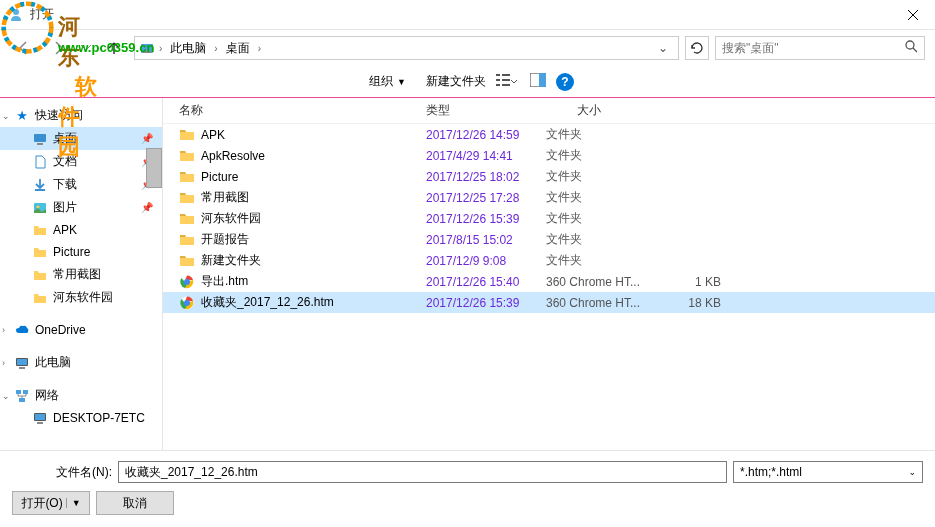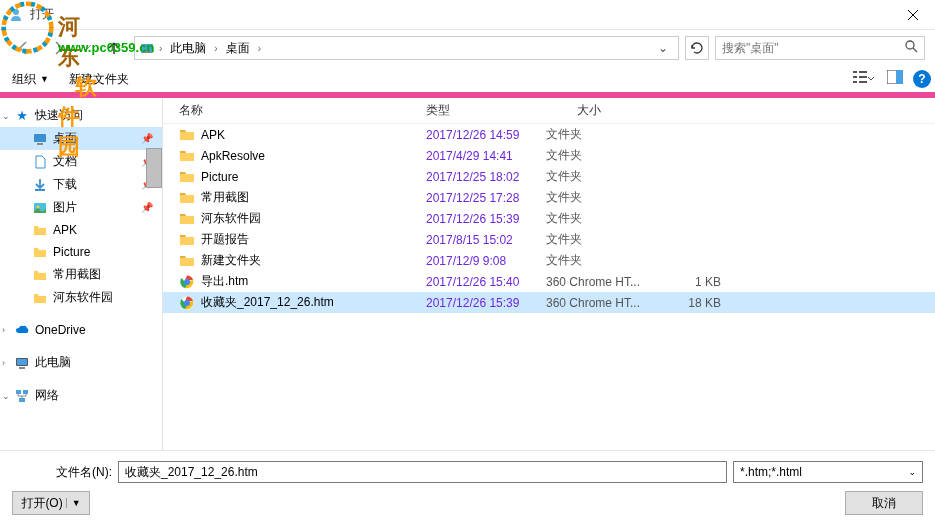--- a/index.html
+++ b/index.html
@@ -25,21 +25,21 @@
 .breadcrumb { flex: 1; height: 24px; border: 1px solid #ccc; display: flex; align-items: center; padding: 0 4px; font-size: 12px; gap: 4px; }
 .bc-item { padding: 0 4px; cursor: pointer; }
 .bc-sep { color: #666; font-size: 10px; }
 .bc-dropdown { margin-left: auto; cursor: pointer; padding: 0 6px; color: #555; }
 
 .refresh-btn { width: 24px; height: 24px; border: 1px solid #ccc; display: flex; align-items: center; justify-content: center; cursor: pointer; }
 .search-box { width: 210px; height: 24px; border: 1px solid #ccc; display: flex; align-items: center; padding: 0 6px; }
 .search-box input { flex: 1; border: none; outline: none; font-size: 12px; color: #888; }
 .search-icon { color: #555; cursor: pointer; }
 
-.toolbar { height: 32px; display: flex; align-items: center; padding: 0 4px; border-bottom: 6px solid #ec4899; justify-content: space-between; }
+.toolbar { height: 32px; display: flex; align-items: center; padding: 0 16px; border-bottom: 1px solid #ec4899; justify-content: center; }
 .toolbar .left { display: flex; gap: 4px; }
 .tb-btn { padding: 4px 8px; font-size: 12px; cursor: pointer; display: flex; align-items: center; gap: 4px; }
 .toolbar .right { display: flex; gap: 8px; align-items: center; }
 .tb-icon { cursor: pointer; padding: 2px; color: #555; }
 .help-icon { color: #0078d7; background: #0078d7; width: 18px; height: 18px; border-radius: 50%; display: flex; align-items: center; justify-content: center; }
 .help-icon span { color: #fff; font-size: 12px; font-weight: bold; }
 
 .main-area { display: flex; height: 352px; }
 .sidebar { width: 163px; border-right: 1px solid #e5e5e5; overflow-y: auto; padding: 6px 0; position: relative; }
 .sidebar-scrollbar { position: absolute; right: 0; top: 50px; width: 16px; height: 40px; background: #c0c0c0; border: 1px solid #a0a0a0; }
@@ -70,21 +70,21 @@
 .f-icon { width: 16px; height: 16px; display: flex; align-items: center; justify-content: center; }
 .f-date { width: 120px; color: #6d28d9; }
 .f-type { width: 115px; color: #555; white-space: nowrap; overflow: hidden; text-overflow: ellipsis; }
 .f-size { width: 80px; text-align: right; color: #555; padding-right: 20px; }
 
 .bottom-panel { border-top: 1px solid #e5e5e5; padding: 10px 12px; }
 .filename-row { display: flex; align-items: center; gap: 6px; margin-bottom: 8px; }
 .fn-label { font-size: 12px; width: 100px; text-align: right; }
 .fn-input { flex: 1; height: 22px; border: 1px solid #7a7a7a; padding: 0 6px; font-size: 12px; }
 .filter-dd { width: 190px; height: 22px; border: 1px solid #7a7a7a; padding: 0 6px; font-size: 12px; display: flex; align-items: center; justify-content: space-between; cursor: pointer; }
-.button-row { display: flex; justify-content: space-between; gap: 20px; }
+.button-row { display: flex; justify-content: flex-start; gap: 6px; }
 .dlg-btn { min-width: 78px; height: 24px; border: 1px solid #adadad; background: #e1e1e1; font-size: 12px; cursor: pointer; display: flex; align-items: center; justify-content: center; gap: 3px; }
 .dlg-btn.primary { padding: 0 8px; }
 
 svg.chrome-ball { width: 14px; height: 14px; }
 </style>
 </head>
 <body>
 
 <div class="watermark">
   <svg viewBox="0 0 60 60">
@@ -309,20 +309,30 @@
       <span class="sb-icon net-icon">
           <svg width="14" height="14" viewBox="0 0 14 14">
             <rect x="1" y="1" width="5" height="4" fill="#4aa0e0"></rect>
             <rect x="8" y="1" width="5" height="4" fill="#4aa0e0"></rect>
             <rect x="4" y="9" width="6" height="4" fill="#4aa0e0"></rect>
             <path d="M3 5 L3 7 L11 7 L11 5 M7 7 L7 9" stroke="#888" stroke-width="1" fill="none"></path>
           </svg>
         </span>
       <span>网络</span>
     </div>
+    <div class="sb-item sub">
+      <span class="sb-icon pc-icon">
+          <svg width="14" height="14" viewBox="0 0 14 14">
+            <rect x="1" y="2" width="12" height="8" fill="#555" rx="1"></rect>
+            <rect x="2" y="3" width="10" height="6" fill="#4aa0e0"></rect>
+            <rect x="4" y="11" width="6" height="2" fill="#888"></rect>
+          </svg>
+        </span>
+      <span>DESKTOP-7ETC</span>
+    </div>
     <div class="sidebar-scrollbar"></div>
   </div>
 
   <div class="file-area">
     <div class="columns">
       <div class="col-name">名称</div>
       <div class="col-type">类型</div>
       <div class="col-size">大小</div>
     </div>
     <div class="file-list" id="file-list">

